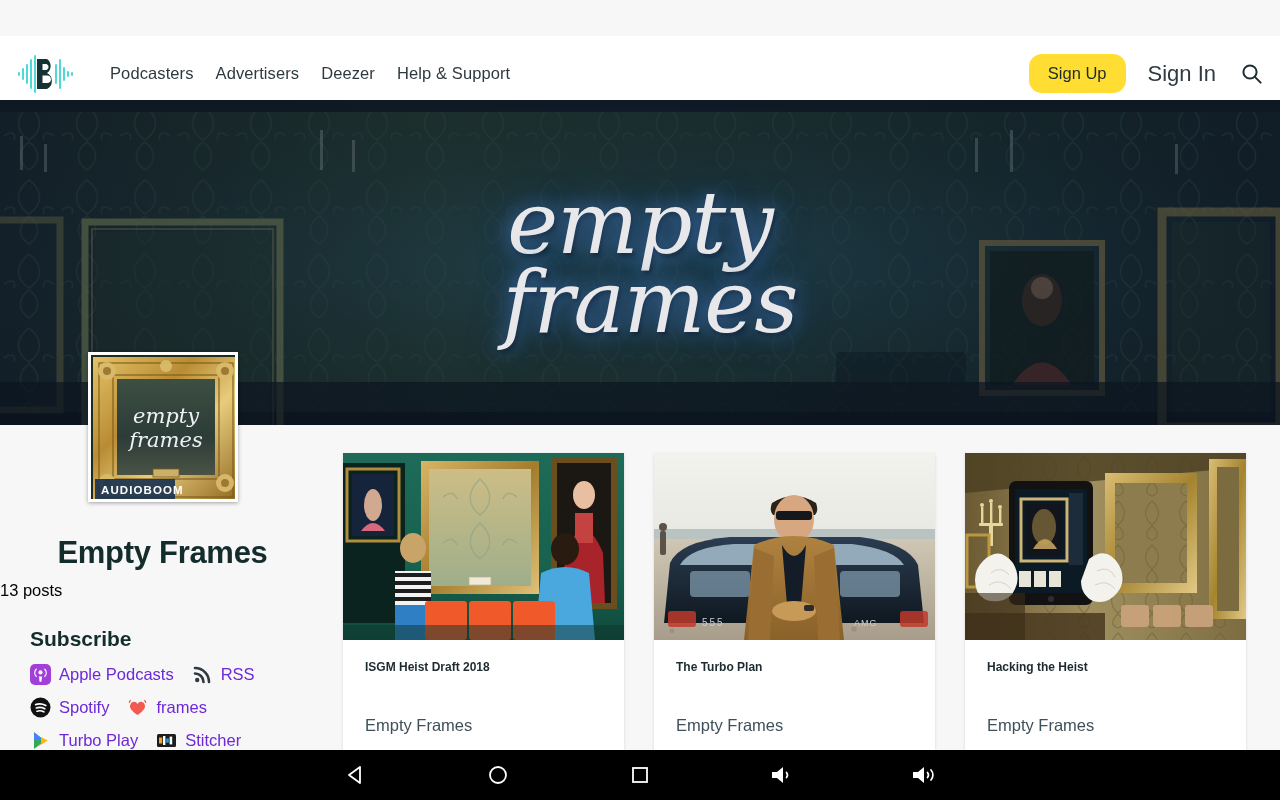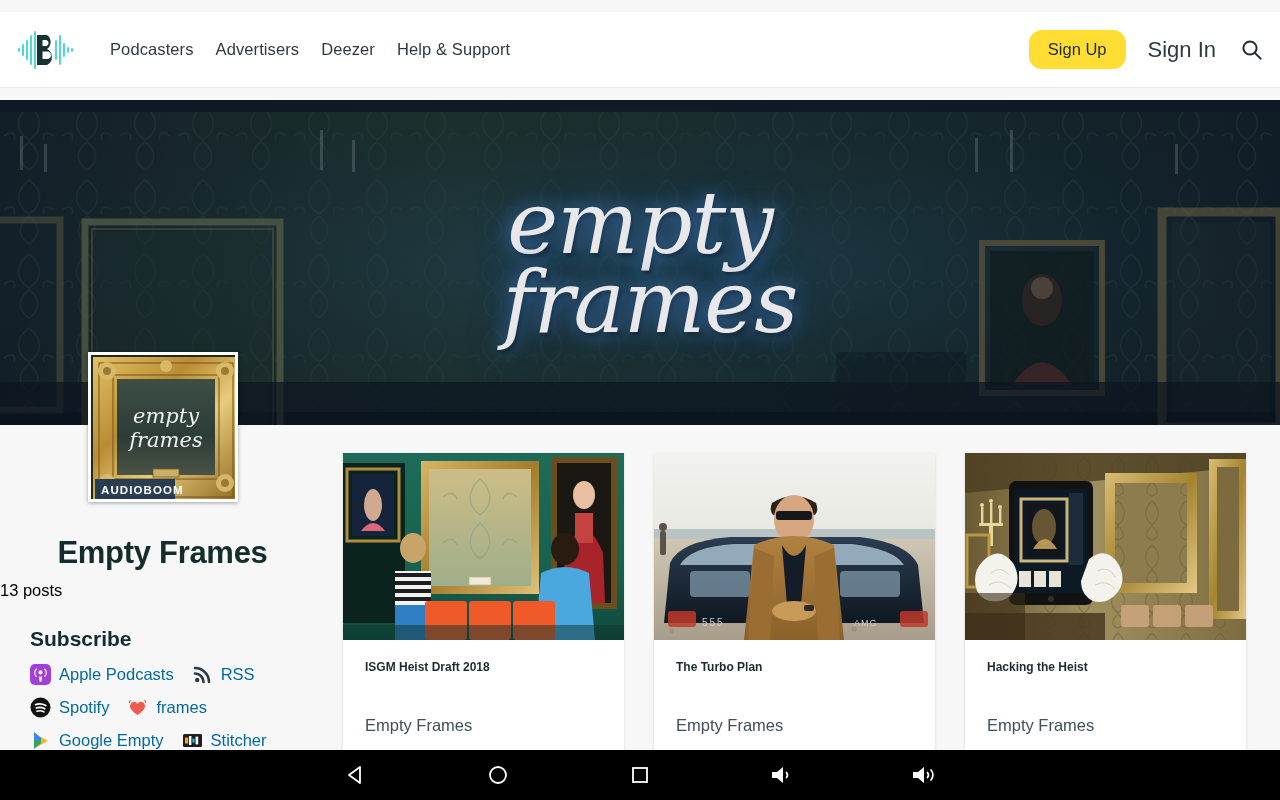--- a/index.html
+++ b/index.html
@@ -18,21 +18,21 @@
     display: flex; align-items: center; justify-content: space-between;
     padding: 0 8px;
   }
   .sb-left { display: flex; align-items: center; gap: 6px; }
   .sb-right { display: flex; align-items: center; gap: 7px; }
   .sb-time { font-size: 12.5px; color: #fff; letter-spacing: .2px; }
   .sb-ico { display: block; }
 
   
   .site-header {
-    position: absolute; top: 12px; left: 0; width: 1280px; height: 76px;
+    position: absolute; top: 36px; left: 0; width: 1280px; height: 76px;
     background: #fff;
     display: flex; align-items: center;
     border-bottom: 1px solid #ececec;
   }
   .logo { margin-left: 16px; width: 60px; height: 44px; display: flex; align-items: center; justify-content: center; }
   .nav { display: flex; align-items: center; gap: 22px; margin-left: 34px; }
   .nav-item {
     font-size: 16.5px; color: #2f3a40; letter-spacing: .1px; white-space: nowrap;
     cursor: pointer;
   }
@@ -98,21 +98,21 @@
     font-size: 16.5px; color: #000000;
   }
   .subscribe-head {
     margin: 27px 0 0 30px;
     font-size: 21px; font-weight: bold; color: #132c2c;
   }
   .sub-rows { margin: 13px 0 0 30px; }
   .sub-row { display: flex; align-items: center; margin-bottom: 12px; }
   .sub-link {
     display: flex; align-items: center; gap: 8px; cursor: pointer;
-    font-size: 16.5px; color: #0369a1; white-space: nowrap;
+    font-size: 16.5px; color: #6d28d9; white-space: nowrap;
   }
   .sub-link + .sub-link { margin-left: 18px; }
   .sub-ico { width: 21px; height: 21px; flex: 0 0 21px; display: block; }
 
   
   .cards {
     position: absolute; left: 343px; top: 453px;
     display: flex; gap: 30px;
   }
   .card {
@@ -367,21 +367,21 @@
 
       <div class="sub-row">
         <span class="sub-link">
           <svg class="sub-ico" viewBox="0 0 21 21">
             <path d="M4 2.2 L14.6 10.5 L4 18.8 Z" fill="#34a853"></path>
             <path d="M4 2.2 L14.6 10.5 L4 10.5 Z" fill="#4285f4"></path>
             <path d="M4 10.5 L14.6 10.5 L4 18.8 Z" fill="#34a853"></path>
             <path d="M11 7 L17.8 10.5 L11 14 Z" fill="#fbbc04"></path>
             <path d="M11 14 L17.8 10.5 L4 18.8 Z" fill="#ea4335" opacity="0.92"></path>
           </svg>
-          <span>Google Empty</span>
+          <span>Turbo Play</span>
         </span>
         <span class="sub-link">
           <svg class="sub-ico" viewBox="0 0 21 21">
             <rect x="1" y="4" width="19" height="13" rx="1.5" fill="#1d1d1d"></rect>
             <rect x="3" y="7.5" width="3.2" height="6" fill="#f5a623"></rect>
             <rect x="7" y="6" width="2.4" height="9" fill="#ffffff"></rect>
             <rect x="10.2" y="8.5" width="2.6" height="4.2" fill="#1fa2d6"></rect>
             <rect x="13.6" y="6.6" width="2.6" height="7.8" fill="#ffffff"></rect>
           </svg>
           <span>Stitcher</span>

